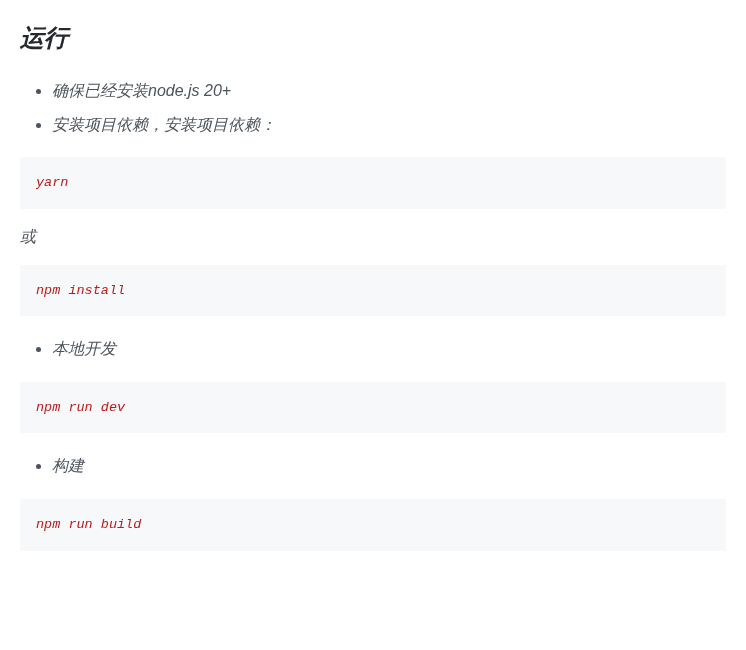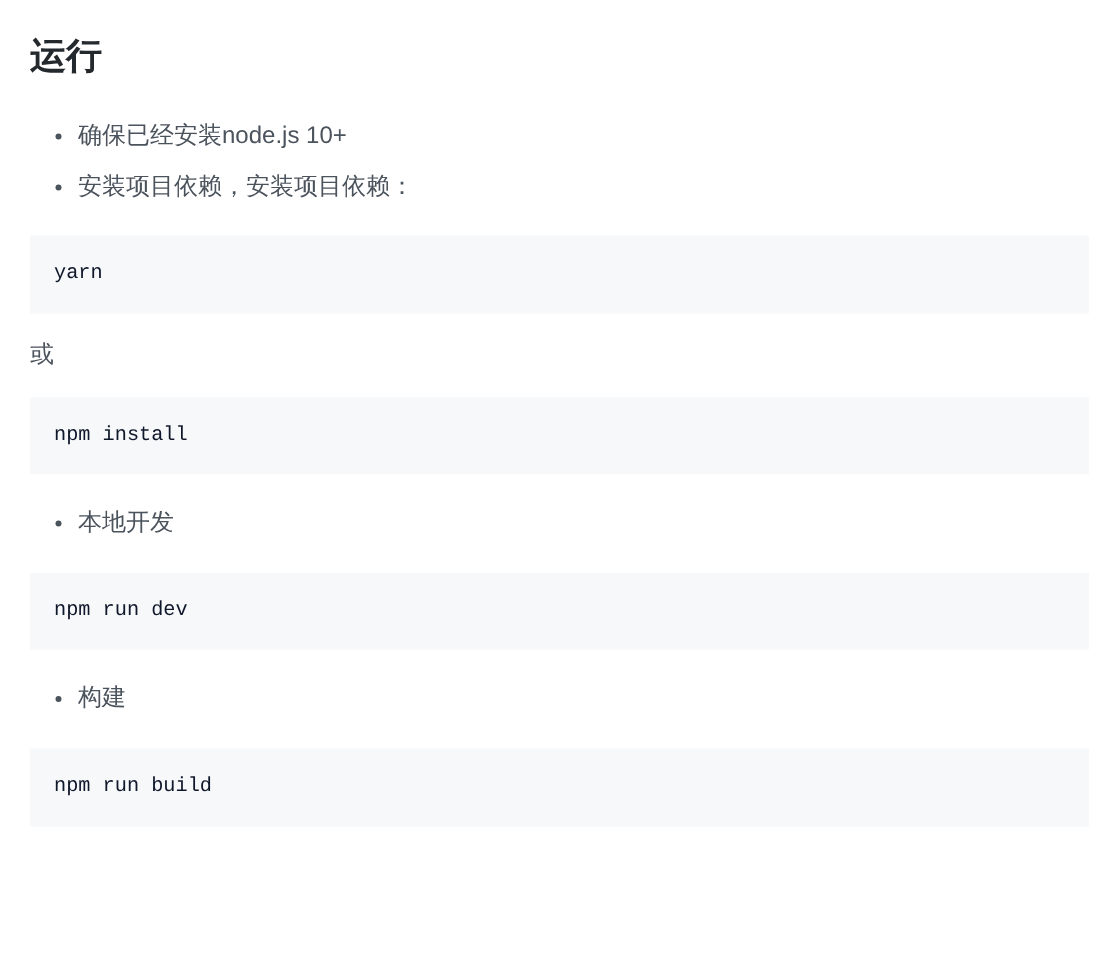--- a/index.html
+++ b/index.html
@@ -1,18 +1,19 @@
 <!DOCTYPE html>
 <html><head>
   <meta charset="utf-8">
   <style>
     * {
       box-sizing: border-box;
       margin: 0;
       padding: 0;
+      font-style: italic;
     }
     body {
       font-family: -apple-system, BlinkMacSystemFont, "Segoe UI", Helvetica, Arial, sans-serif;
       color: #24292e;
       background: #ffffff;
       padding: 20px;
       width: 746px;
       line-height: 1.5;
     }
     h2 {
@@ -30,41 +31,41 @@
     li {
       font-size: 16px;
       color: #4b535c;
       line-height: 2.1;
     }
     pre {
       background-color: #f6f8fa;
       padding: 16px;
       font-family: "SFMono-Regular", Consolas, "Liberation Mono", Menlo, monospace;
       font-size: 13.5px;
-      color: #0f172a;
+      color: #b91c1c;
       margin-bottom: 16px;
       margin-top: 4px;
       overflow: auto;
       border-radius: 0;
       line-height: 1.45;
     }
     p {
       font-size: 16px;
       color: #4b535c;
       margin-bottom: 16px;
       margin-top: 16px;
     }
   </style>
 </head>
 <body>
 
 <h2>运行</h2>
 
 <ul>
-  <li>确保已经安装node.js 10+</li>
+  <li>确保已经安装node.js 20+</li>
   <li>安装项目依赖，安装项目依赖：</li>
 </ul>
 
 <pre>yarn</pre>
 
 <p>或</p>
 
 <pre>npm install</pre>
 
 <ul>

